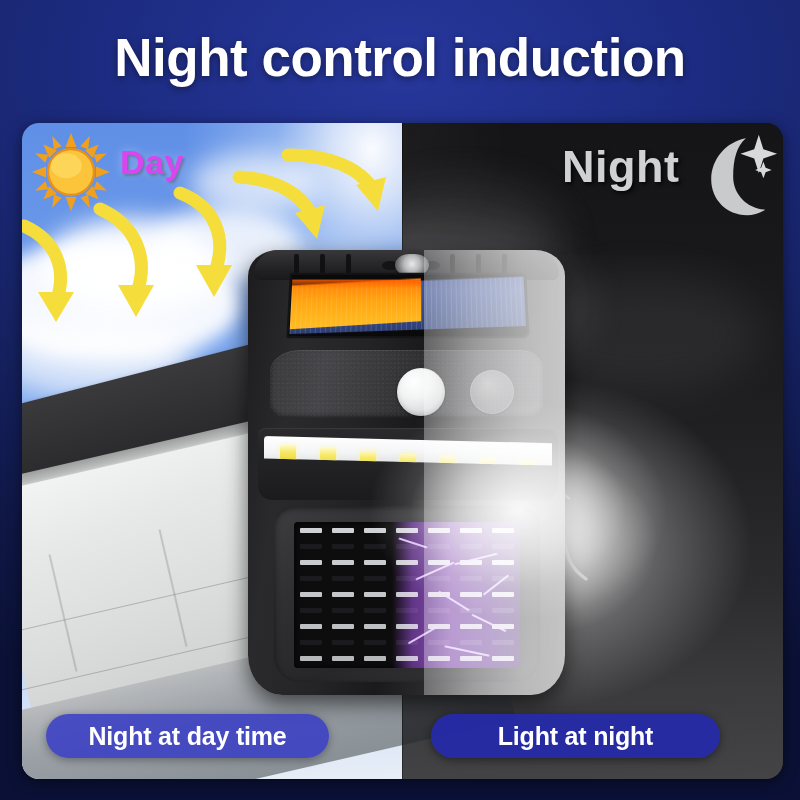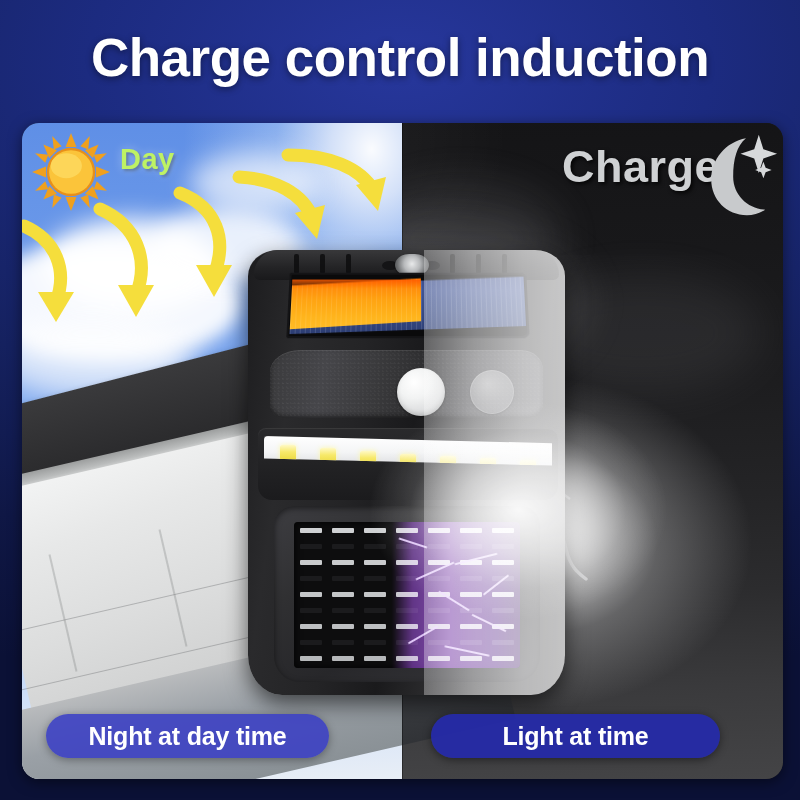--- a/index.html
+++ b/index.html
@@ -87,21 +87,21 @@
     background:linear-gradient(180deg,#b9bbbd 0%,#9aa0a6 40%,#8a9196 100%);
     transform:rotate(-13deg);transform-origin:left top;
   }
 
   
   .arrow{position:absolute;}
 
   
   .day-word{
     position:absolute;left:98px;top:20px;
-    font-size:29px;font-weight:bold;color:#bef264;
+    font-size:34px;font-weight:bold;color:#d946ef;
     text-shadow:2px 2px 3px rgba(90,110,140,.75), 0 0 10px rgba(255,255,255,.35);
     letter-spacing:.5px;
   }
   .sun-icon{position:absolute;left:10px;top:10px;width:78px;height:78px;}
 
   
   .night-half{
     position:absolute;left:380px;top:0;width:381px;height:656px;overflow:hidden;
   }
   .night-sky{
@@ -307,21 +307,21 @@
     left:431px;top:714px;width:289px;
     background:rgba(37,42,168,.95);
     box-shadow:0 2px 8px rgba(0,0,0,.45);
   }
 </style>
 </head>
 <body>
 
 <div id="stage">
 
-  <div class="title">Charge control induction</div>
+  <div class="title">Night control induction</div>
 
   <div class="photo">
 
     <div class="day-half">
       <div class="day-sky"></div>
 
       <div class="cloud c1"></div>
       <div class="cloud c2"></div>
       <div class="cloud c3"></div>
       <div class="cloud c4"></div>
@@ -406,21 +406,21 @@
       <div class="night-floor"></div>
 
       <svg class="lightning" width="130" height="230" viewBox="0 0 130 230">
         <path d="M60 4 C62 34, 50 48, 54 74 C58 100, 78 104, 74 130 C70 156, 86 168, 92 196 C96 214, 104 220, 112 226" stroke="#d9dbdf" stroke-width="3.4" fill="none" stroke-linecap="round"></path>
         <path d="M54 74 L38 96" stroke="#d9dbdf" stroke-width="2.2" fill="none"></path>
         <path d="M74 130 L96 146" stroke="#d9dbdf" stroke-width="2.2" fill="none"></path>
       </svg>
 
       <div class="night-glow"></div>
 
-      <div class="night-word">Charge</div>
+      <div class="night-word">Night</div>
       <svg class="moon-icon" viewBox="0 0 100 94">
         <path d="M62 8 C40 12, 24 31, 24 53 C24 75, 41 92, 63 92 C70 92, 77 90, 83 86 C64 85, 48 70, 48 50 C48 31, 52 16, 62 8 Z" fill="#c8cacc"></path>
         <path d="M76 4 L81 20 L96 25 L81 30 L76 46 L71 30 L56 25 L71 20 Z" fill="#d7d9db"></path>
         <path d="M93 36 L96 44 L104 47 L96 50 L93 58 L90 50 L82 47 L90 44 Z" fill="#d7d9db" transform="translate(-10,-4) scale(.82) translate(18,10)"></path>
       </svg>
     </div>
 
     <div class="split-seam"></div>
 
     <div class="device">
@@ -551,16 +551,16 @@
           <div class="spark" style="left:150px;top:128px;width:46px;height:2px;transform:rotate(12deg);"></div>
           <div class="spark" style="left:186px;top:62px;width:32px;height:2px;transform:rotate(-38deg);"></div>
         </div>
       </div>
 
       <div class="dev-light-wash"></div>
       <div class="dev-hotspot"></div>
     </div>
 
     <div class="pill pill-day" style="left:24px;top:591px;">Night at day time</div>
-    <div class="pill pill-night" style="left:409px;top:591px;">Light at time</div>
+    <div class="pill pill-night" style="left:409px;top:591px;">Light at night</div>
 
   </div>
 </div>
 
 </body></html>

